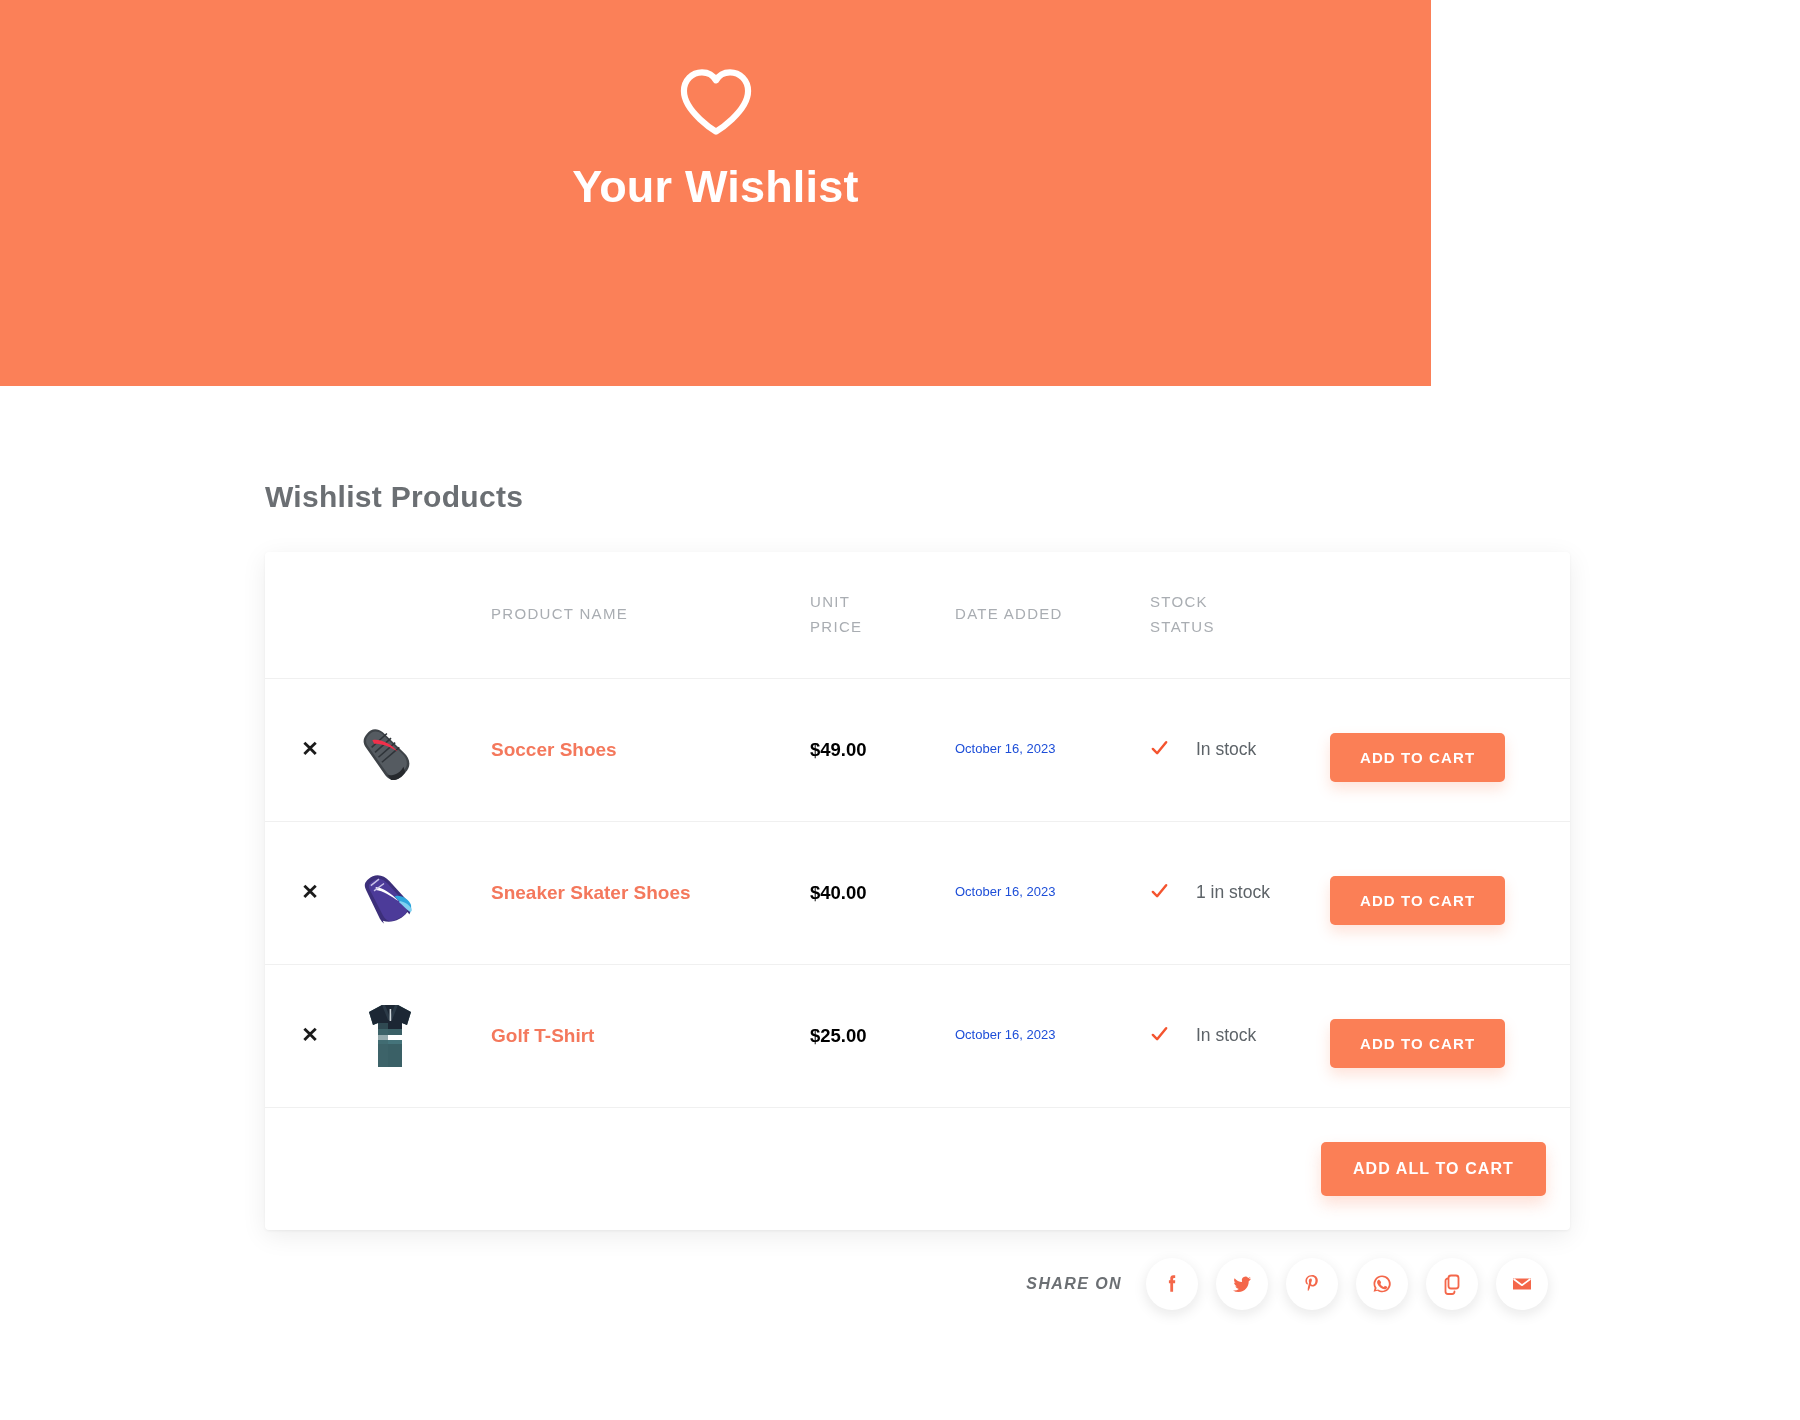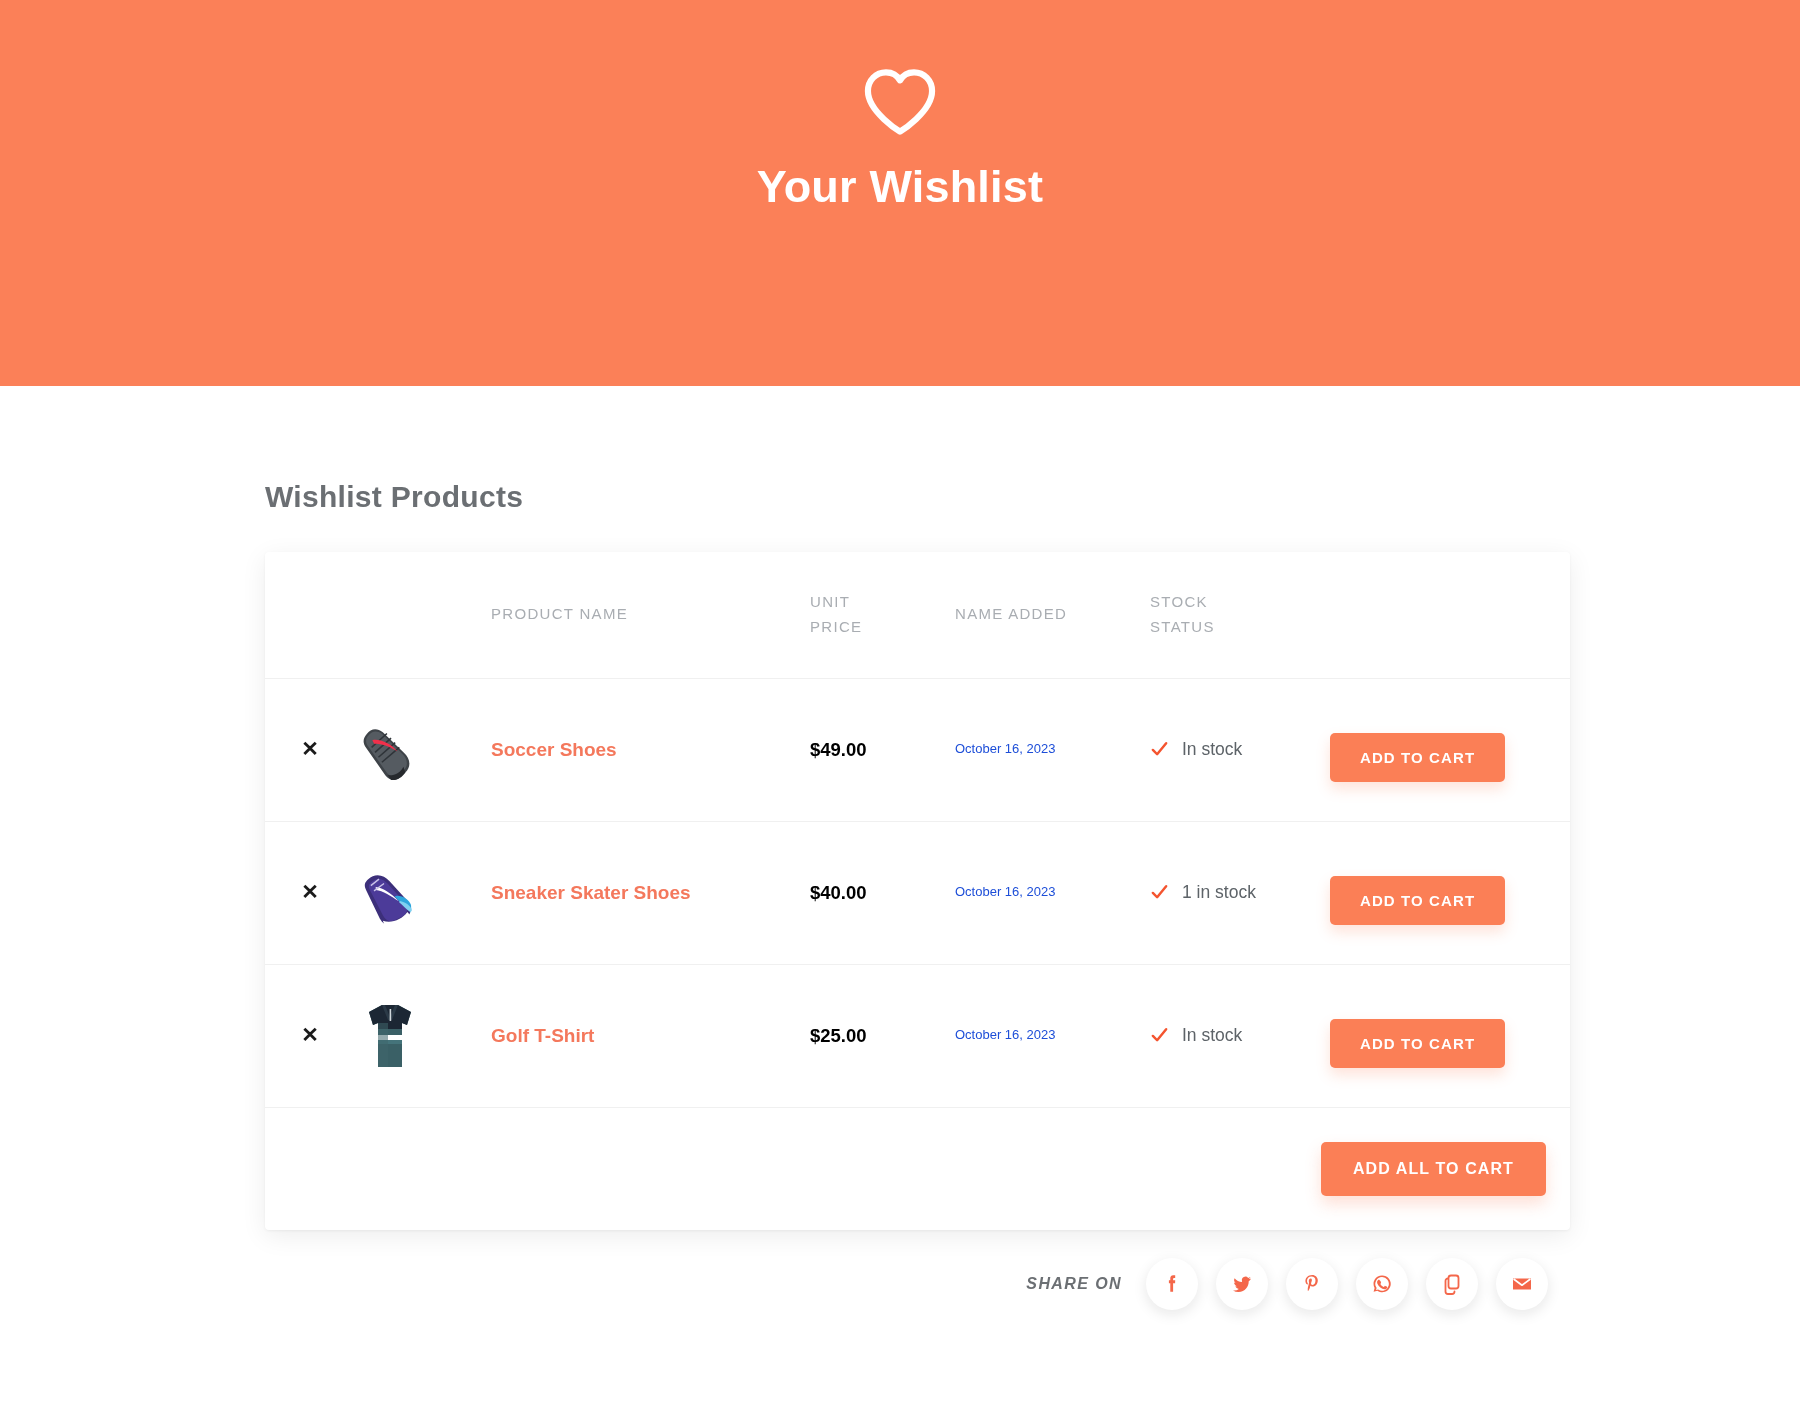--- a/index.html
+++ b/index.html
@@ -7,21 +7,21 @@
   html, body {
     width: 1800px;
     height: 1420px;
     background: #ffffff;
     font-family: "Liberation Sans", sans-serif;
     overflow: hidden;
   }
 
   
   .hero {
-    width: 1800px;
+    width: 1431px;
     height: 386px;
     background: #fb8058;
     display: flex;
     flex-direction: column;
     align-items: center;
     justify-content: flex-start;
     padding-top: 64px;
   }
   .hero-heart { width: 76px; height: 76px; display: block; }
   .hero-title {
@@ -119,21 +119,21 @@
     font-weight: 700;
     text-decoration: none;
     padding-left: 6px;
     display: inline-block;
   }
 
   .price { font-size: 18.5px; color: #000000; font-weight: bold; }
 
   .date { font-size: 13px; color: #1d4ed8; line-height: 1.55; max-width: 120px; }
 
-  .stock { display: flex; align-items: center; gap: 13px; }
+  .stock { display: flex; align-items: flex-start; gap: 27px; }
   .check { width: 19px; height: 19px; flex: none; display: block; }
   .stock-text { font-size: 17.5px; color: #5d6368; }
 
   .action-cell { text-align: left; padding-right: 0; }
   .btn-cart {
     display: inline-block;
     background: #fb7f56;
     color: #ffffff;
     font-size: 15px;
     font-weight: 700;
@@ -226,21 +226,21 @@
       </colgroup>
       <thead>
         <tr>
           <th class="th-blank"></th>
           <th class="th-blank"></th>
           <th class="th-name">PRODUCT NAME</th>
           <th>
             <span>UNIT</span><br>
             <span>PRICE</span>
           </th>
-          <th>NAME ADDED</th>
+          <th>DATE ADDED</th>
           <th>
             <span>STOCK</span><br>
             <span>STATUS</span>
           </th>
           <th class="th-blank"></th>
         </tr>
       </thead>
       <tbody>
 
         <tr>

